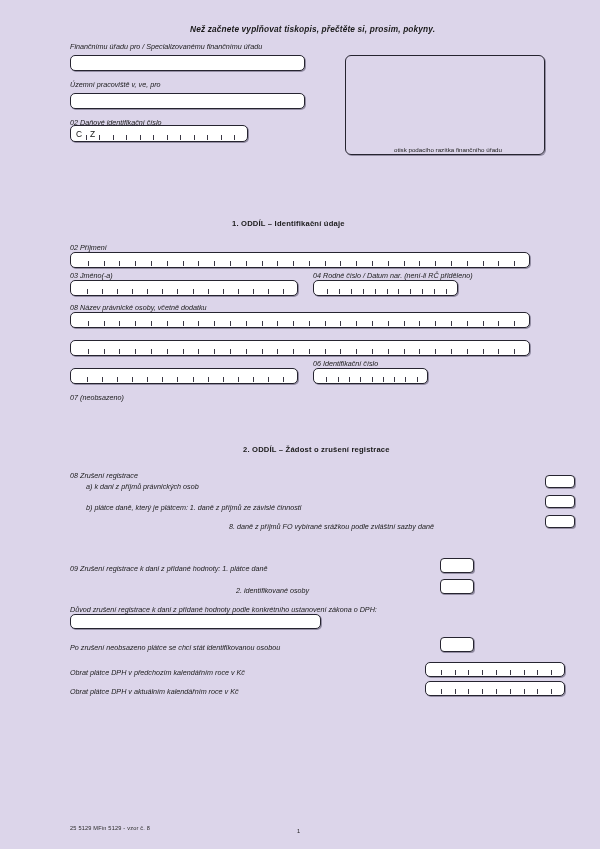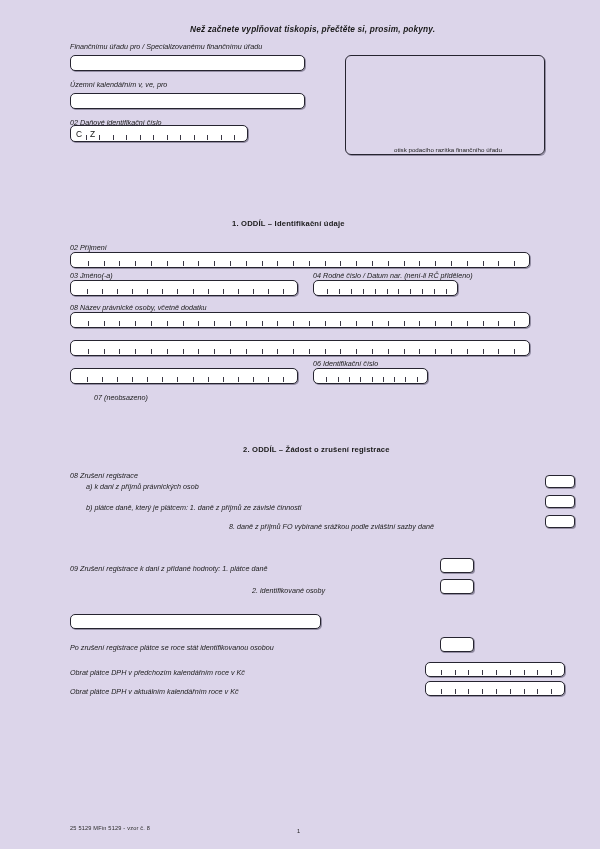--- a/index.html
+++ b/index.html
@@ -120,21 +120,21 @@
 </head>
 <body>
 
 <div class="page">
 
   <div class="instruction" style="left:190px; top:24px;font-style:italic;">Než začnete vyplňovat tiskopis, přečtěte si, prosim, pokyny.</div>
 
   <div class="lbl" style="left:70px; top:42px;">Finančnímu úřadu pro / Specializovanému finančnímu úřadu</div>
   <div class="box" id="fld-tax-office" style="left:70px; top:55px; width:235px; height:16px;"></div>
 
-  <div class="lbl" style="left:70px; top:80px;">Územní kalendářním v, ve, pro</div>
+  <div class="lbl" style="left:70px; top:80px;">Územní pracoviště v, ve, pro</div>
   <div class="box" id="fld-branch" style="left:70px; top:93px; width:235px; height:16px;"></div>
 
   <div class="lbl" style="left:70px; top:118px;">02 Daňové identifikační číslo</div>
   <div class="box" id="fld-dic" style="left:70px; top:125px; width:178px; height:17px;">
     <div class="comb" id="comb-dic">
         <i style="left:13.54px"></i>
         <i style="left:27.08px"></i>
         <i style="left:40.62px"></i>
         <i style="left:54.15px"></i>
         <i style="left:67.69px"></i>
@@ -319,43 +319,44 @@
         <i style="left:33.90px"></i>
         <i style="left:45.20px"></i>
         <i style="left:56.50px"></i>
         <i style="left:67.80px"></i>
         <i style="left:79.10px"></i>
         <i style="left:90.40px"></i>
         <i style="left:101.70px"></i>
       </div>
   </div>
 
-  <div class="lbl" style="left:70px; top:393px;margin-left:24px;">07 (neobsazeno)</div>
+  <div class="lbl" style="left:70px; top:393px;">07 (neobsazeno)</div>
 
   <div class="section-head" style="left:243px; top:445px;">2. ODDÍL – Žádost o zrušení registrace</div>
 
   <div class="lbl" style="left:70px; top:471px;">08 Zrušení registrace</div>
   <div class="lbl" style="left:86px; top:482px;">a) k dani z příjmů právnických osob</div>
   <div class="box small" style="left:545px; top:475px; width:30px; height:13px;"></div>
 
   <div class="lbl" style="left:86px; top:503px;">b) plátce daně, který je plátcem: 1. daně z příjmů ze závislé činnosti</div>
   <div class="box small" style="left:545px; top:495px; width:30px; height:13px;"></div>
 
   <div class="lbl" style="left:229px; top:522px;">8. daně z příjmů FO vybírané srážkou podle zvláštní sazby daně</div>
   <div class="box small" style="left:545px; top:515px; width:30px; height:13px;"></div>
 
   <div class="lbl" style="left:70px; top:564px;">09 Zrušení registrace k dani z přidané hodnoty: 1. plátce daně</div>
   <div class="box small" style="left:440px; top:558px; width:34px; height:15px;"></div>
 
-  <div class="lbl" style="left:252px; top:586px;">2. identifikované osoby</div>
+  <div class="lbl" style="left:236px; top:586px;">2. identifikované osoby</div>
   <div class="box small" style="left:440px; top:579px; width:34px; height:15px;"></div>
 
+  <div class="lbl" style="left:70px; top:605px;">Důvod zrušení registrace k dani z přidané hodnoty podle konkrétního ustanovení zákona o DPH:</div>
   <div class="box" style="left:70px; top:614px; width:251px; height:15px;"></div>
 
-  <div class="lbl" style="left:70px; top:643px;">Po zrušení registrace plátce se roce stát identifikovanou osobou</div>
+  <div class="lbl" style="left:70px; top:643px;">Po zrušení neobsazeno plátce se chci stát identifikovanou osobou</div>
   <div class="box small" style="left:440px; top:637px; width:34px; height:15px;"></div>
 
   <div class="lbl" style="left:70px; top:668px;">Obrat plátce DPH v předchozím kalendářním roce v Kč</div>
   <div class="box" style="left:425px; top:662px; width:140px; height:15px;">
     <div class="comb">
         <i style="left:13.80px"></i>
         <i style="left:27.60px"></i>
         <i style="left:41.40px"></i>
         <i style="left:55.20px"></i>
         <i style="left:69.00px"></i>

